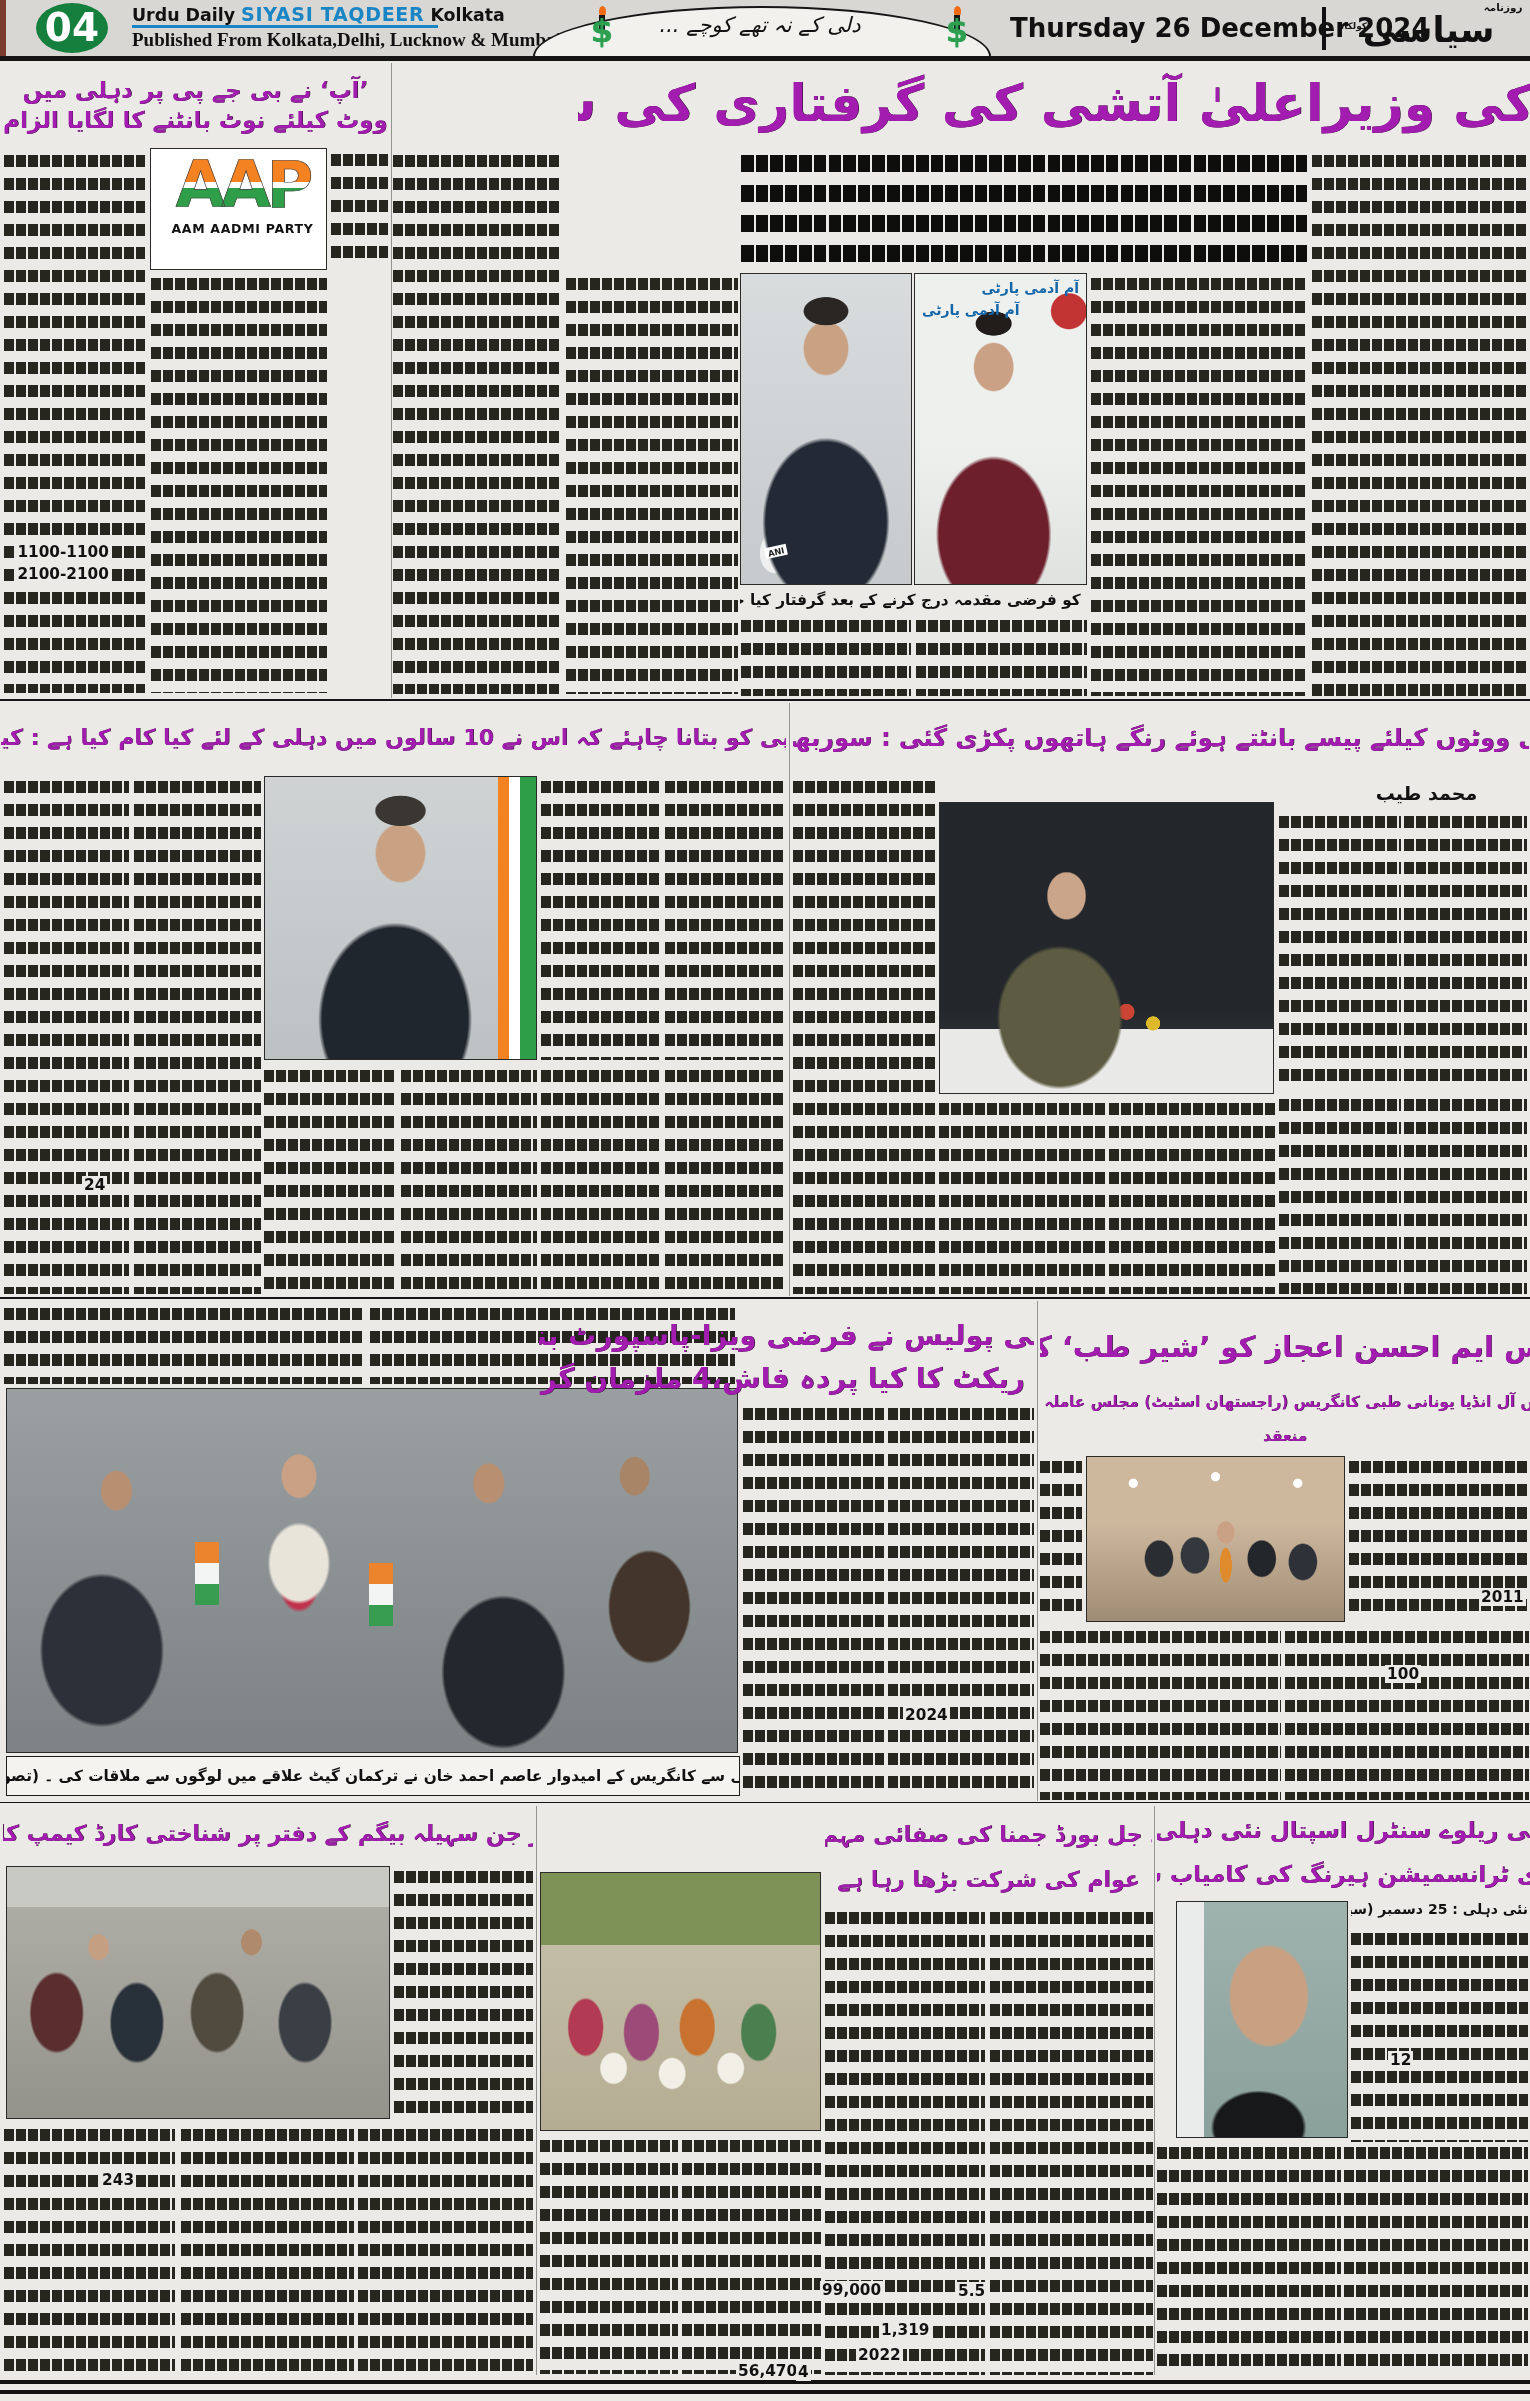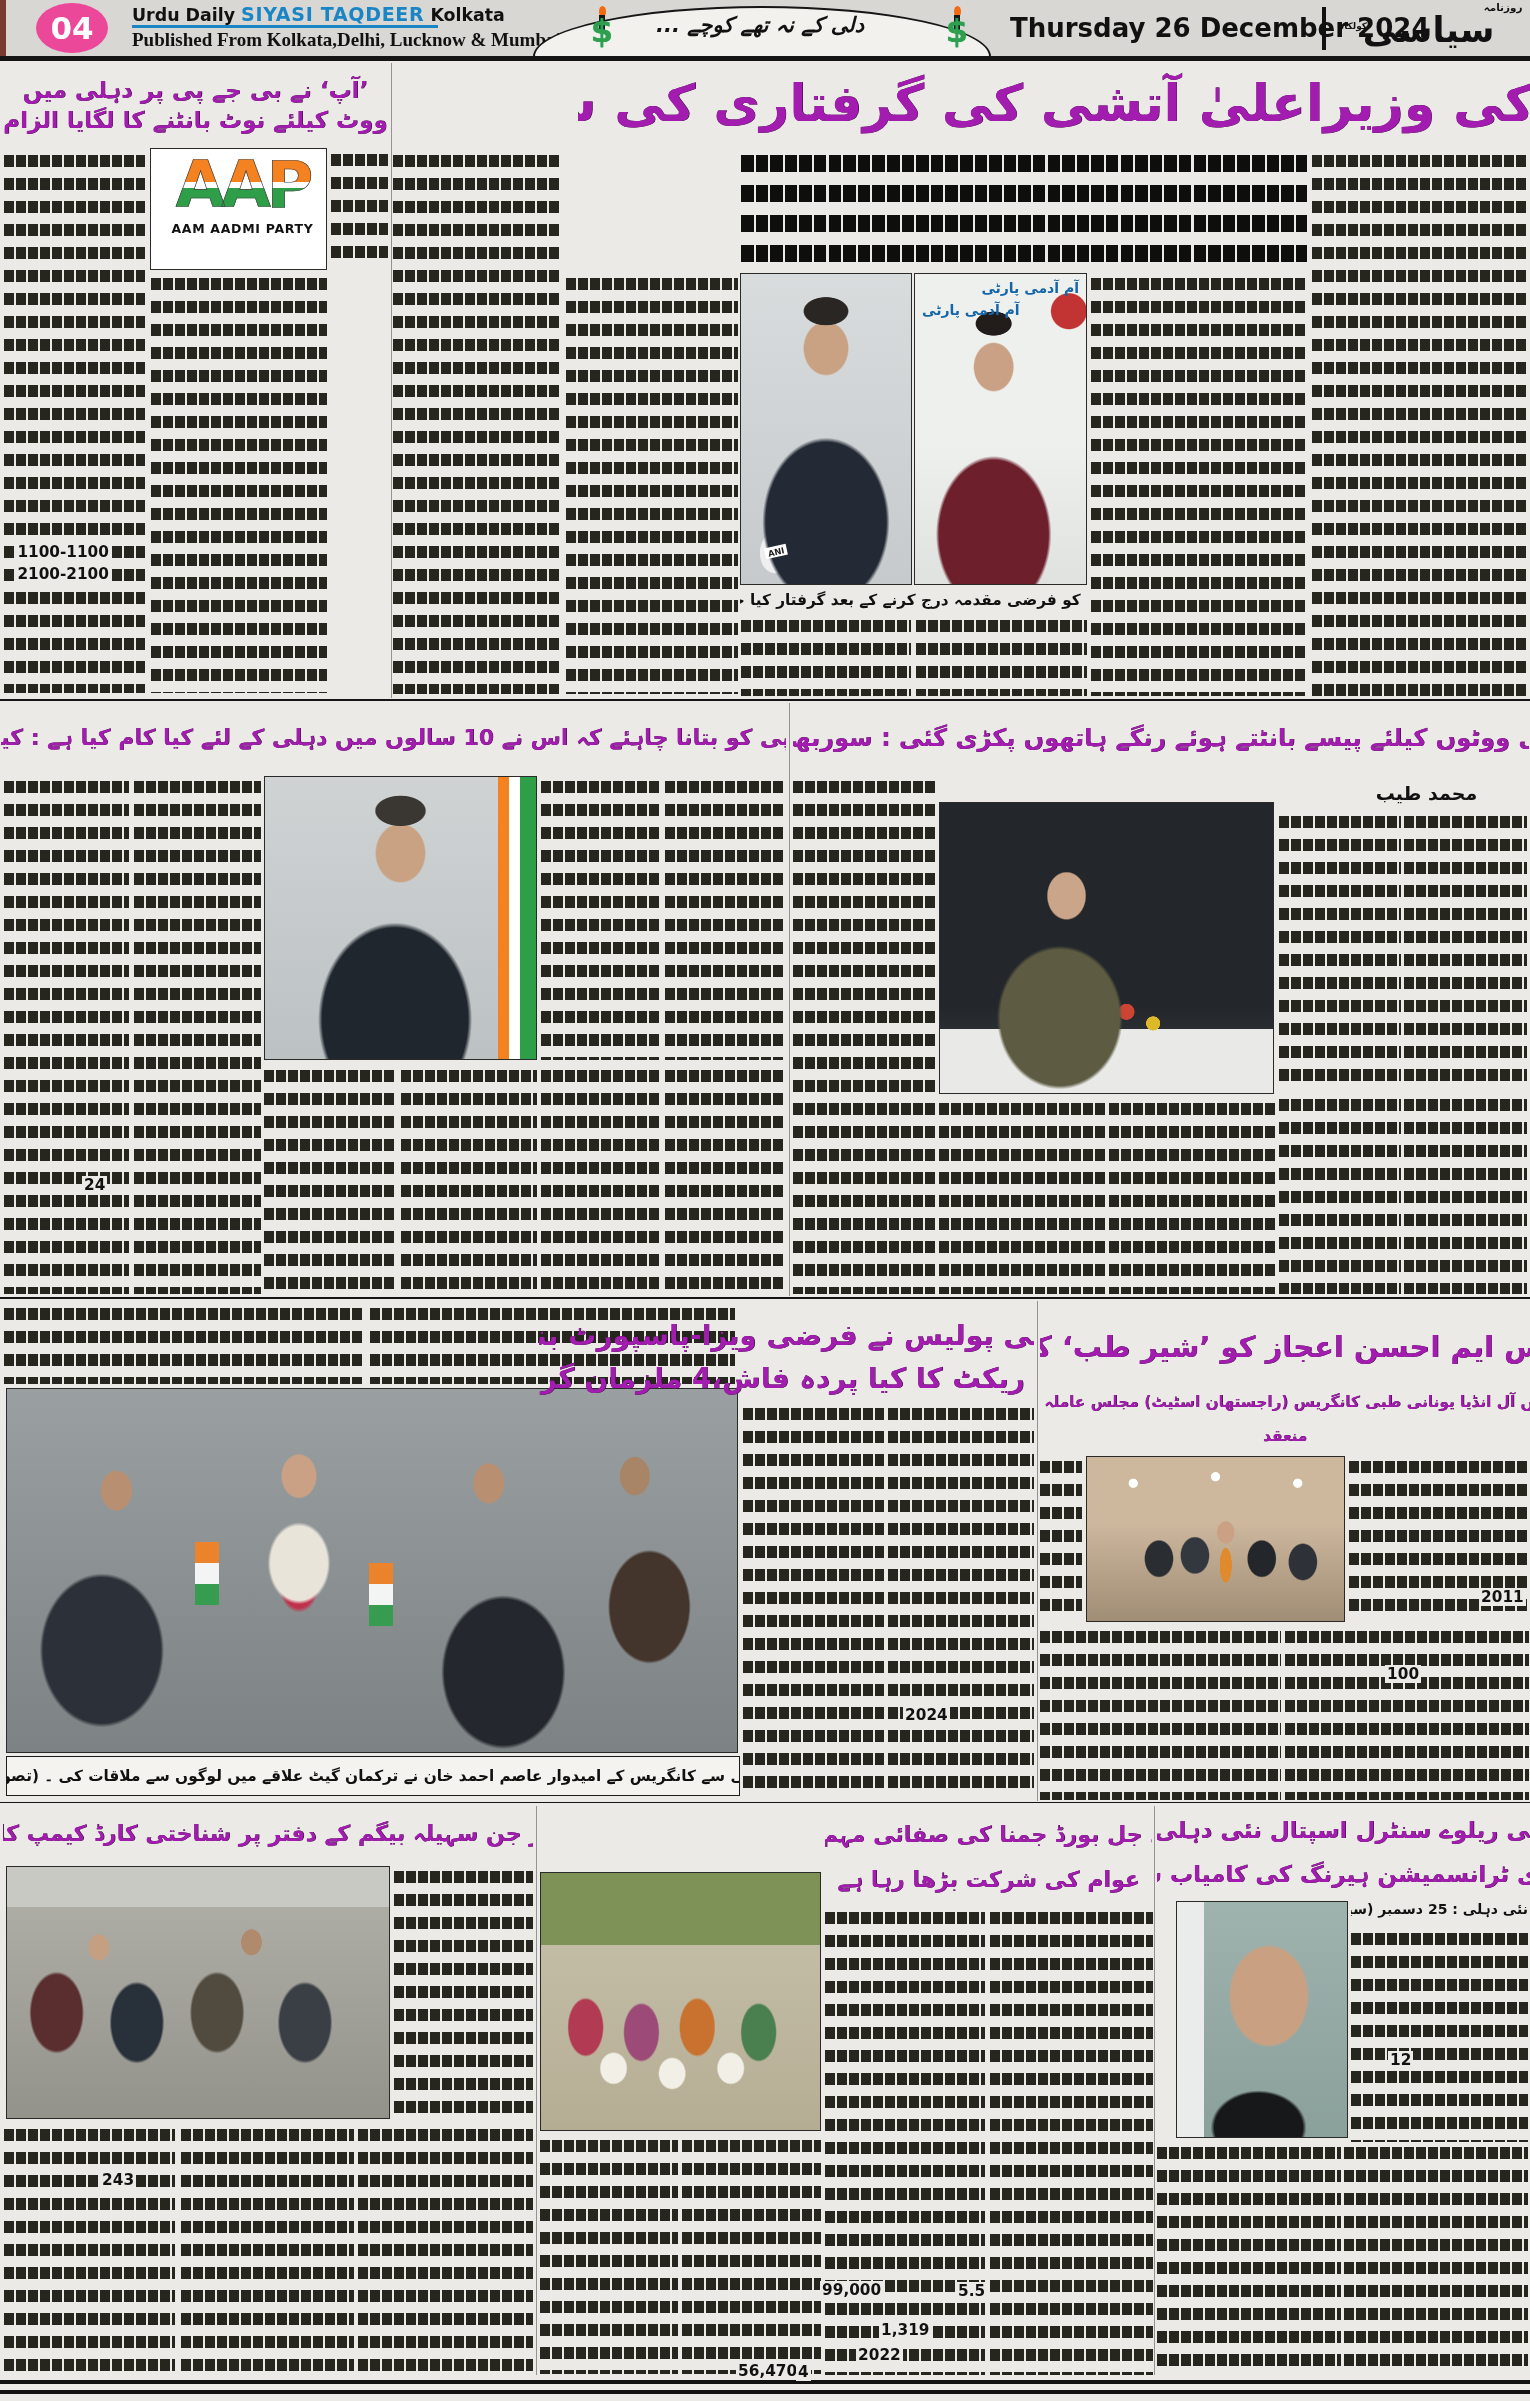--- a/index.html
+++ b/index.html
@@ -1,31 +1,31 @@
 <!DOCTYPE html>
 <html style="font-size:11px"><head>
 <meta charset="utf-8">
 <style>
   html,body{margin:0;padding:0;background:#b9b9b5;}
   #page{position:relative;width:1531px;height:2401px;background:#eceae6;
         font-family:"DejaVu Sans",sans-serif;color:#111;overflow:hidden;margin:0 auto;}
   
   #header{position:absolute;left:0;top:0;width:1531px;height:56px;background:#d8d7d3;overflow:hidden;}
   #left-edge{position:absolute;left:0;top:0;width:6.3px;height:56px;background:#7a3a2e;}
-  .circle-badge{position:absolute;left:36px;top:2.8px;width:72px;height:50px;background:#ec4899;border-radius:50%;
-        display:flex;align-items:center;justify-content:center;color:#fff;font-weight:bold;font-size:31px;}
+  .circle-badge{position:absolute;left:36px;top:2.8px;width:72px;height:50px;background:#15803d;border-radius:50%;
+        display:flex;align-items:center;justify-content:center;color:#fff;font-weight:bold;font-size:39px;}
   #title-block{position:absolute;left:132px;top:2.8px;width:431px;}
   #title-line{font-size:17.4px;font-weight:bold;white-space:nowrap;}
   #title-line .brand{color:#1a85c5;font-size:19px;letter-spacing:0.7px;}
   #title-underline{width:306px;height:2.1px;background:#1a85c5;margin:0.7px 0 1.4px 0;}
   #published-line{font-family:"Liberation Serif","DejaVu Serif",serif;font-weight:bold;font-size:19px;white-space:nowrap;}
   #slogan-arc{position:absolute;left:533px;top:5.6px;width:454px;height:97px;background:#f2f1ed;
         border:2.1px solid #161616;border-radius:50%;}
   #slogan-text{position:absolute;left:533px;top:12.5px;width:454px;text-align:center;direction:rtl;
-        font-size:21px;font-weight:bold;font-style:italic;}
+        font-size:21px;font-weight:normal;font-style:italic;}
   .candle{position:absolute;width:32px;height:46px;}
   .flame{position:absolute;left:50%;top:0;width:7px;height:11px;margin-left:-3.5px;background:#f26a12;
         border-radius:50% 50% 45% 45%;}
   .wick{position:absolute;left:50%;top:9px;width:6.3px;height:16.7px;margin-left:-3.1px;background:#161616;}
   .dollar{position:absolute;left:0;top:9.7px;width:100%;text-align:center;font-size:32px;line-height:32px;
         font-weight:bold;color:#2f9e4f;text-shadow:0 0 0.7px #0a5;}
   #issue-date{position:absolute;left:1010px;top:12.5px;width:306px;font-size:26px;font-weight:bold;white-space:nowrap;}
   #masthead-bar{position:absolute;left:1322px;top:7px;width:3.5px;height:43px;background:#111;}
   #masthead{position:absolute;left:1329px;top:0px;width:199px;height:56px;direction:rtl;text-align:center;}
   #masthead-daily{position:absolute;right:5.6px;top:0.7px;font-size:10.4px;font-weight:bold;}

